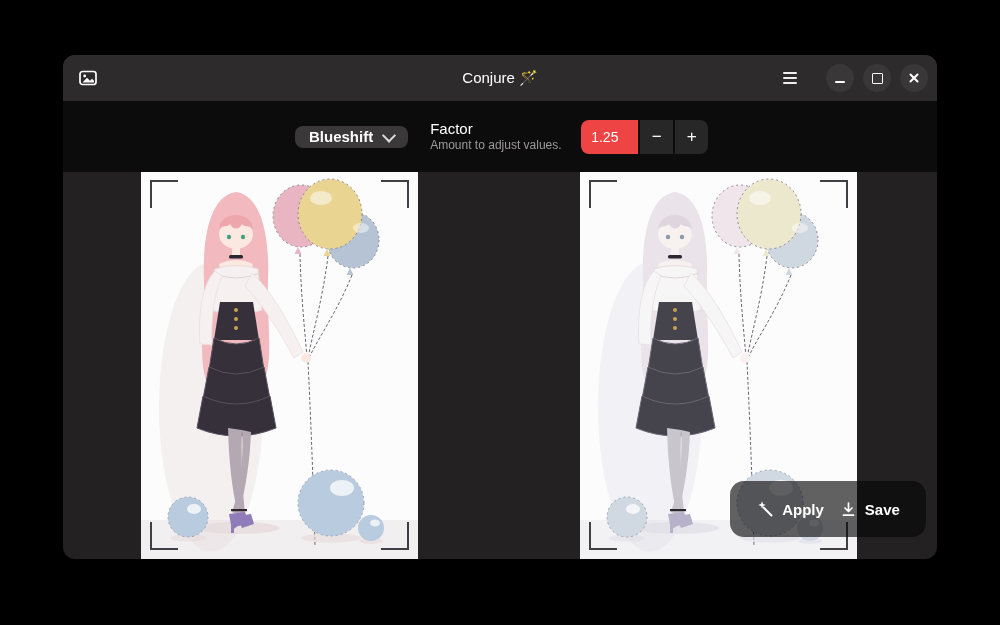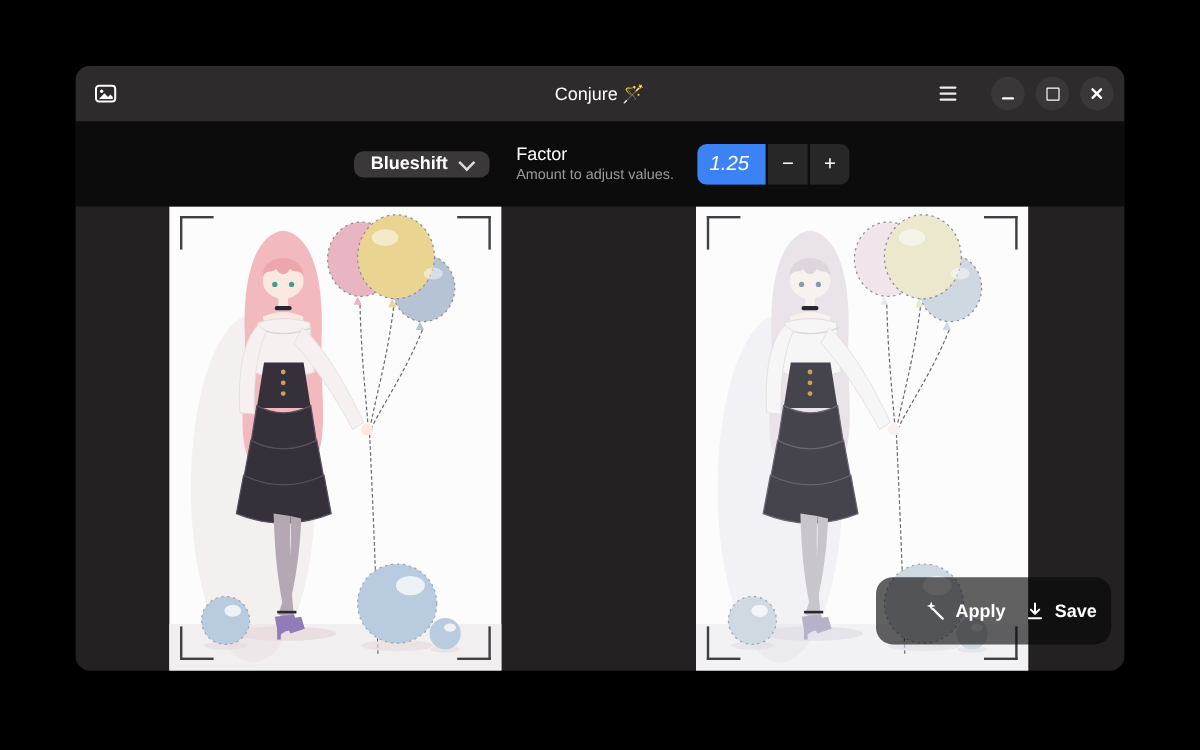--- a/index.html
+++ b/index.html
@@ -32,22 +32,22 @@
   .toolbar{flex:0 0 71px;background:var(--c-toolbar,#0d0c0c);display:flex;align-items:center;}
   .filter-btn{margin-left:232px;height:22px;padding:0 14px;background:var(--c-button,#3a3839);
               border:none;border-radius:8px;color:#fff;font-weight:bold;font-size:15px;
               display:flex;align-items:center;gap:11px;cursor:pointer;}
   .chevron{width:8px;height:8px;border-right:2px solid #ddd;border-bottom:2px solid #ddd;
            transform:rotate(45deg) translate(-1px,-1px);}
   .factor{margin-left:22px;display:flex;flex-direction:column;gap:3px;width:143px;}
   .factor-title{color:#fff;font-size:15px;line-height:1;}
   .factor-sub{color:var(--c-subtitle,#9c9a9a);font-size:12px;line-height:1.1;}
   .spin{margin-left:8px;display:flex;gap:2px;height:34px;border-radius:8px;overflow:hidden;}
-  .spin-value{width:47px;background:#3b82f6;border:none;outline:none;color:#fff;font-size:17px;
-              padding:0 0 0 10px;font-family:"Liberation Sans",sans-serif;font-style:italic;}
+  .spin-value{width:47px;background:#ef4444;border:none;outline:none;color:#fff;font-size:14px;
+              padding:0 0 0 10px;font-family:"Liberation Sans",sans-serif;}
   .spin-btn{width:33px;background:#282728;border:none;color:#fff;font-size:17px;cursor:pointer;
             display:flex;align-items:center;justify-content:center;padding:0;}
   
   .content{flex:1;position:relative;}
   .pane{position:absolute;top:0;width:277px;height:387px;margin:0;}
   .pane.original{left:78px;
     --paper:#fdfcfc;--shadow:#e6d9da;--hair:#f2b9be;--hairdark:#eda6ac;--skin:#fbe8e0;--eye:#43a083;
     --sleeve:#f6f1f0;--dress:#35303a;--dressl:#5a5160;--legs:#b4a8b2;--shoe:#8f7cb8;
     --bal1:#e9b5c2;--bal2:#e9d492;--bal3:#b5c3d4;--bubble:#b9cbdf;--floor:#f2eff1;}
   .pane.shifted{left:517px;
@@ -56,21 +56,21 @@
     --bal1:#efe5ea;--bal2:#ece8ce;--bal3:#cfd8e0;--bubble:#d0d8e1;--floor:#f2f2f5;}
   .artwork{width:100%;height:100%;display:block;}
   .corner{position:absolute;width:26px;height:26px;border:0 solid #413e44;}
   .corner.tl{top:8px;left:9px;border-top-width:2px;border-left-width:2px;}
   .corner.tr{top:8px;right:9px;border-top-width:2px;border-right-width:2px;}
   .corner.bl{bottom:9px;left:9px;border-bottom-width:2px;border-left-width:2px;}
   .corner.br{bottom:9px;right:9px;border-bottom-width:2px;border-right-width:2px;}
   
   .osd{position:absolute;left:667px;top:309px;width:188px;height:56px;border-radius:14px;
        background:var(--c-osd,rgba(8,6,8,0.63));display:flex;align-items:center;
-       justify-content:flex-end;padding:0 4px;}
+       justify-content:center;padding:0 4px;}
   .osd-btn{display:flex;align-items:center;gap:8px;background:transparent;border:none;
            color:#fff;font-weight:bold;font-size:15px;padding:6px 8px;border-radius:8px;cursor:pointer;}
   .osd-btn svg{display:block;}
 </style>
 </head>
 <body>
 
 <svg width="0" height="0" style="position:absolute" aria-hidden="true">
   <symbol id="scene" viewBox="0 0 277 387">
     <rect width="277" height="387" fill="var(--paper)"></rect>

